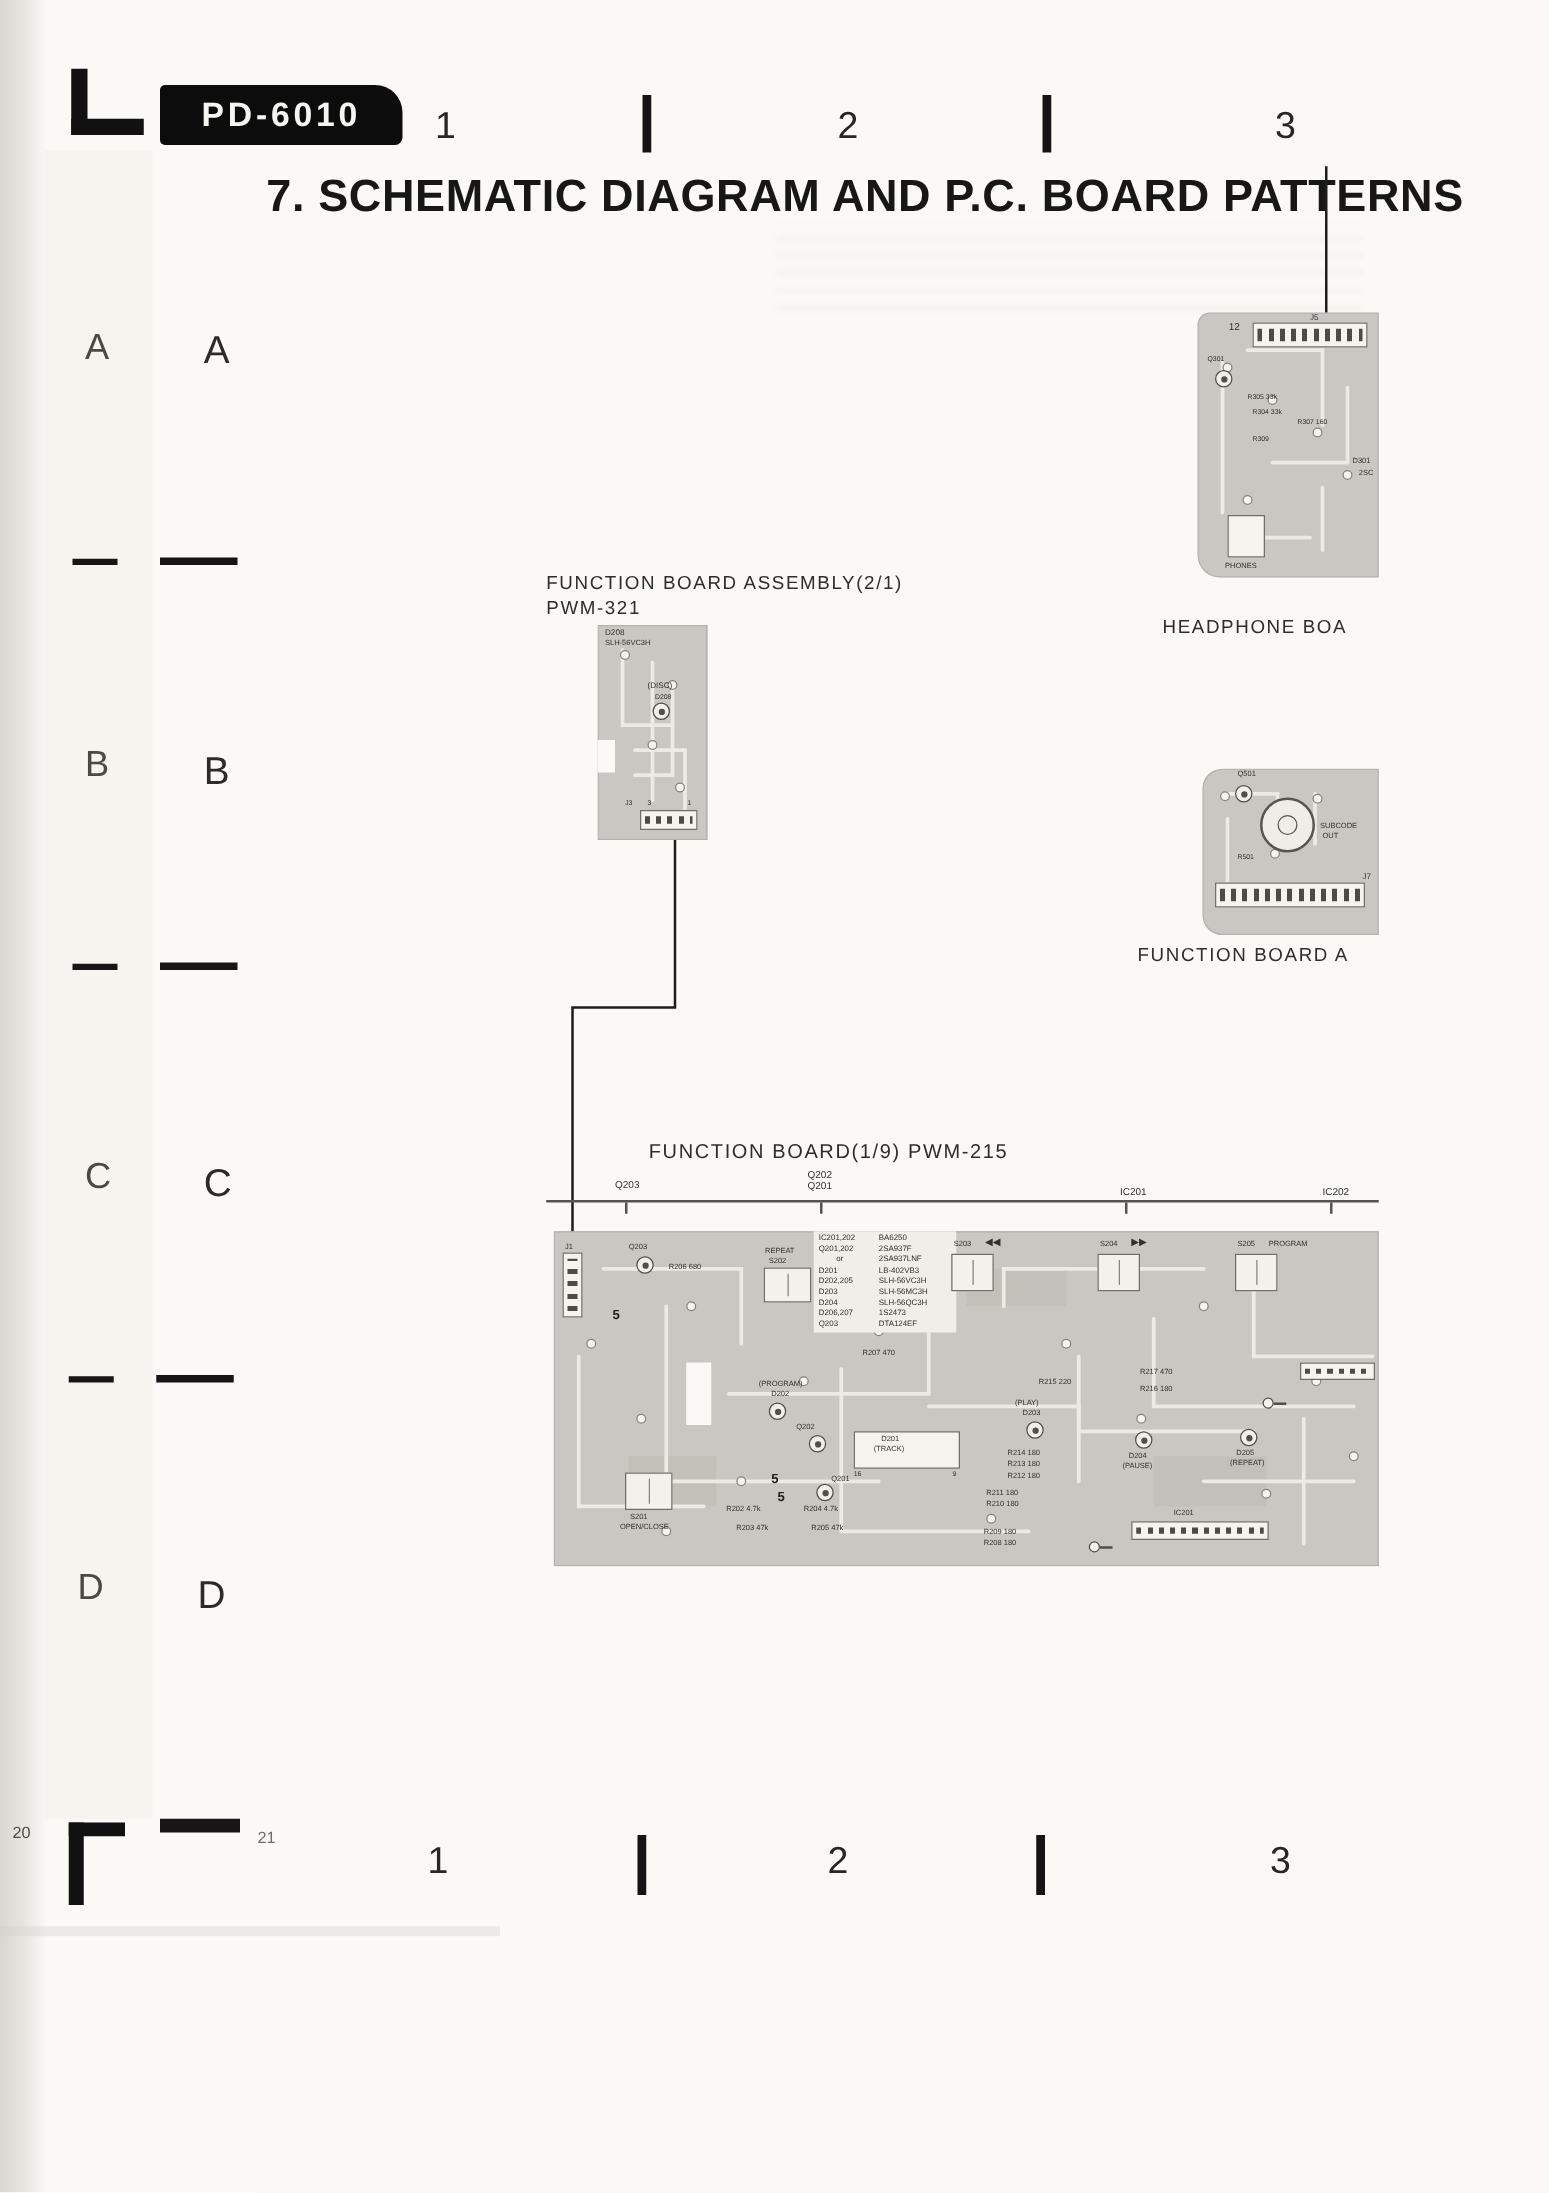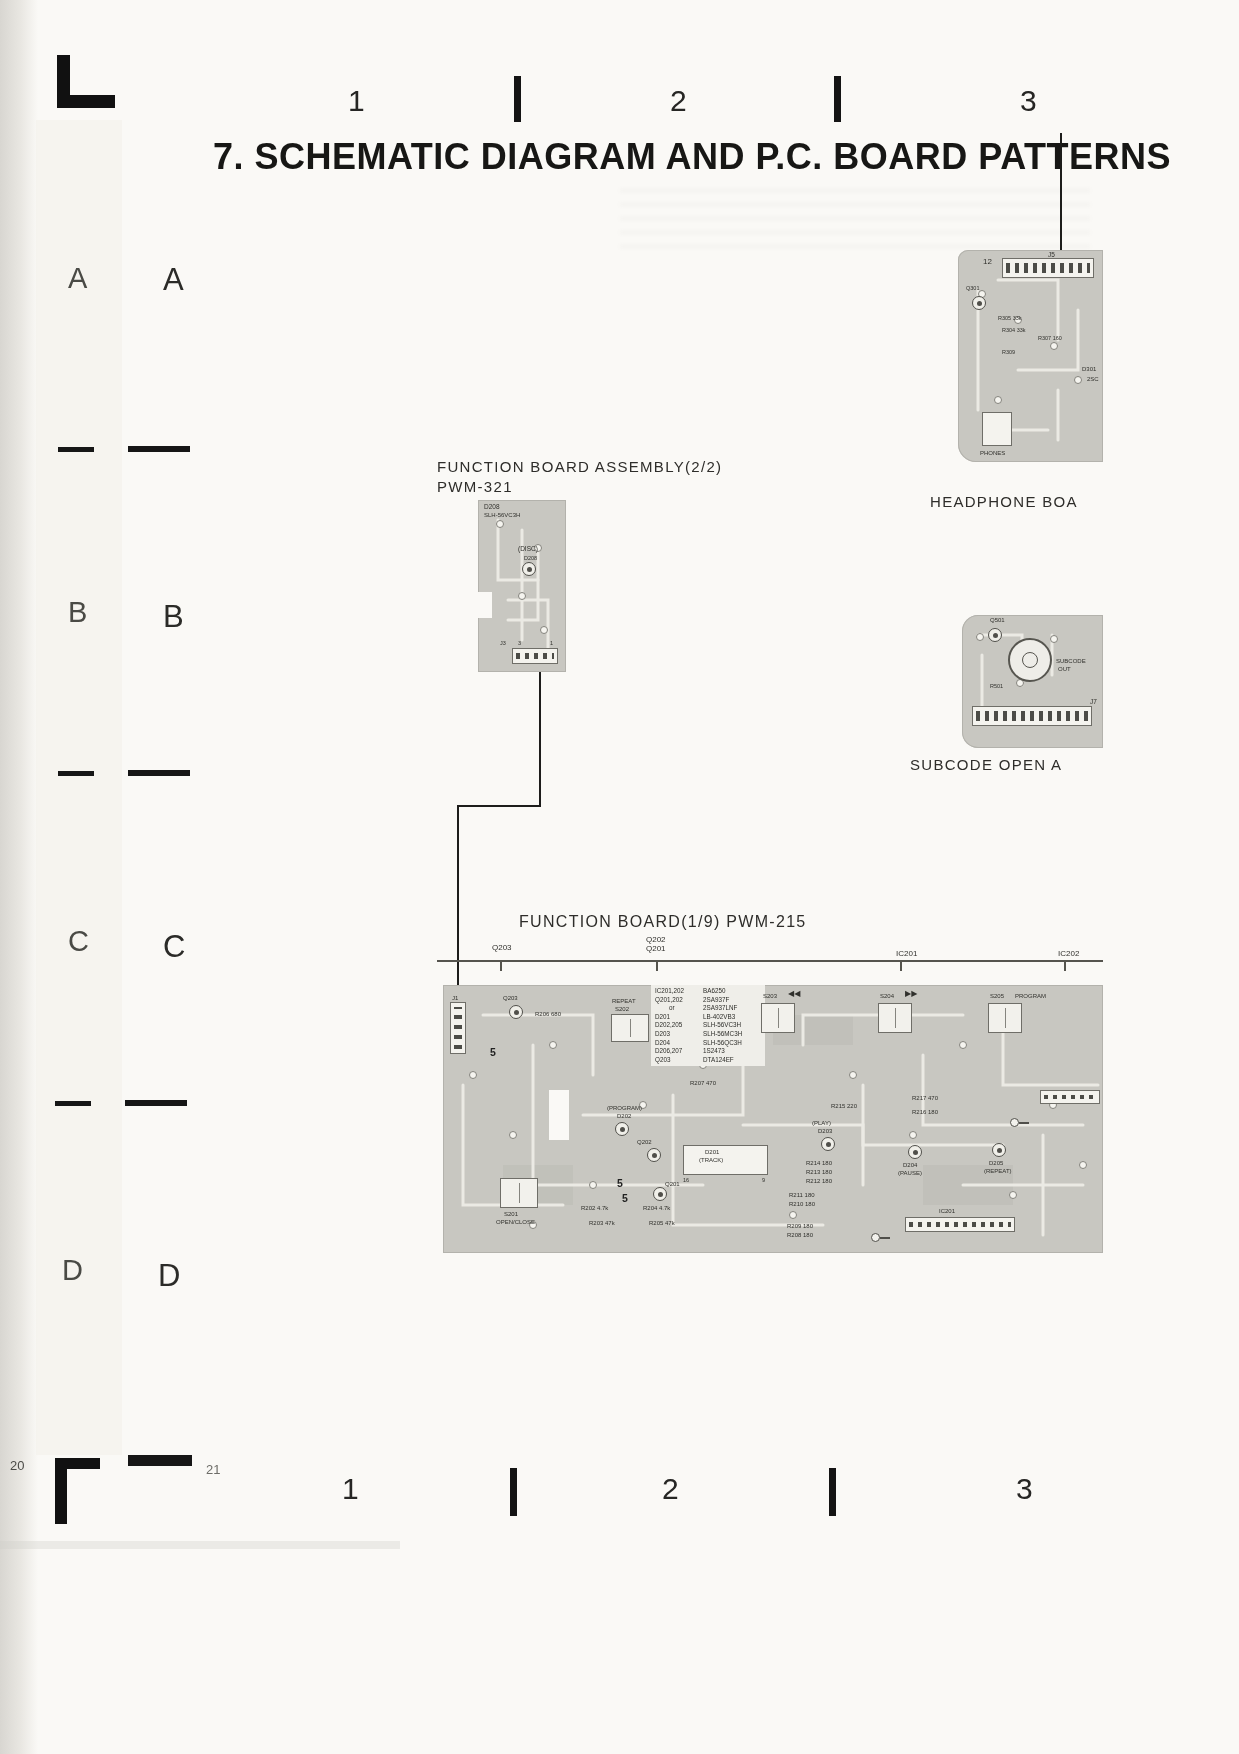--- a/index.html
+++ b/index.html
@@ -63,20 +63,23 @@
 
   <div class="scan-left"></div>
   <div class="scan-col"></div>
   <div class="scan-band"></div>
   <div class="bleed"></div>
 
   <div class="corner-tl"></div>
   <div class="corner-bl"></div>
   <div class="dash" style="left:128px;top:1455px;width:64px;height:11px;"></div>
 
+  <div class="badge">
+      <span>PD-6010</span>
+    </div>
   <div class="gridnum" style="left:348px;top:84px;">1</div>
   <div class="tick" style="left:514px;top:76px;height:46px;"></div>
   <div class="gridnum" style="left:670px;top:84px;">2</div>
   <div class="tick" style="left:834px;top:76px;height:46px;"></div>
   <div class="gridnum" style="left:1020px;top:84px;">3</div>
   <h1 class="title">7. SCHEMATIC DIAGRAM AND P.C. BOARD PATTERNS</h1>
 
   <div class="rowletter outer" style="left:68px;top:262px;">A</div>
   <div class="rowletter" style="left:163px;top:262px;">A</div>
   <div class="rowletter outer" style="left:68px;top:596px;">B</div>
@@ -91,21 +94,21 @@
   <div class="dash" style="left:58px;top:771px;width:36px;height:5px;"></div>
   <div class="dash" style="left:128px;top:770px;width:62px;height:6px;"></div>
   <div class="dash" style="left:55px;top:1101px;width:36px;height:5px;"></div>
   <div class="dash" style="left:125px;top:1100px;width:62px;height:6px;"></div>
 
   <svg class="wire" width="1239" height="1754">
     <polyline points="540,668 540,806 458,806 458,1012" fill="none" stroke="#1d1d1b" stroke-width="2"></polyline>
     <line x1="1061" y1="133" x2="1061" y2="258" stroke="#1d1d1b" stroke-width="2"></line>
   </svg>
 
-  <div class="caption" style="left:437px;top:458px;">FUNCTION BOARD ASSEMBLY(2/2)</div>
+  <div class="caption" style="left:437px;top:458px;">FUNCTION BOARD ASSEMBLY(2/1)</div>
   <div class="caption" style="left:437px;top:478px;">PWM-321</div>
 
   <div class="board" style="left:478px;top:500px;width:88px;height:172px;">
     <svg width="88" height="172">
       <g fill="none" stroke="#ebeae4" stroke-width="3" stroke-linecap="round">
         <path d="M20,20 V80 H60"></path>
           <path d="M44,30 V140"></path>
           <path d="M60,50 V120 H30"></path>
           <path d="M30,100 H70 V150"></path>
       </g>
@@ -178,21 +181,21 @@
     <div class="comp" style="left:26px;top:13px;"></div>
     <div style="position:absolute;left:46px;top:23px;width:44px;height:44px;border:2px solid #56554f;border-radius:50%;background:#eeede8;">
       <div style="position:absolute;left:12px;top:12px;width:16px;height:16px;border:1.5px solid #56554f;border-radius:50%;"></div>
     </div>
     <span class="t t6" style="left:94px;top:43px;">SUBCODE</span>
     <span class="t t6" style="left:96px;top:51px;">OUT</span>
     <span class="t t55" style="left:28px;top:69px;">R501</span>
     <span class="t" style="left:128px;top:84px;">J7</span>
     <div class="conn connH" style="left:10px;top:91px;width:120px;height:20px;"></div>
   </div>
-  <div class="caption" style="left:910px;top:756px;">SUBCODE OPEN A</div>
+  <div class="caption" style="left:910px;top:756px;">FUNCTION BOARD A</div>
 
   <div class="caption" style="left:519px;top:913px;font-size:16px;">FUNCTION BOARD(1/9) PWM-215</div>
 
   <span class="t t8" style="left:492px;top:944px;">Q203</span>
   <span class="t t8" style="left:646px;top:936px;">Q202</span>
   <span class="t t8" style="left:646px;top:945px;">Q201</span>
   <span class="t t8" style="left:896px;top:950px;">IC201</span>
   <span class="t t8" style="left:1058px;top:950px;">IC202</span>
   <div class="rule" style="left:437px;top:960px;width:666px;height:1.5px;"></div>
   <div class="rule" style="left:500px;top:962px;width:1.5px;height:9px;"></div>

